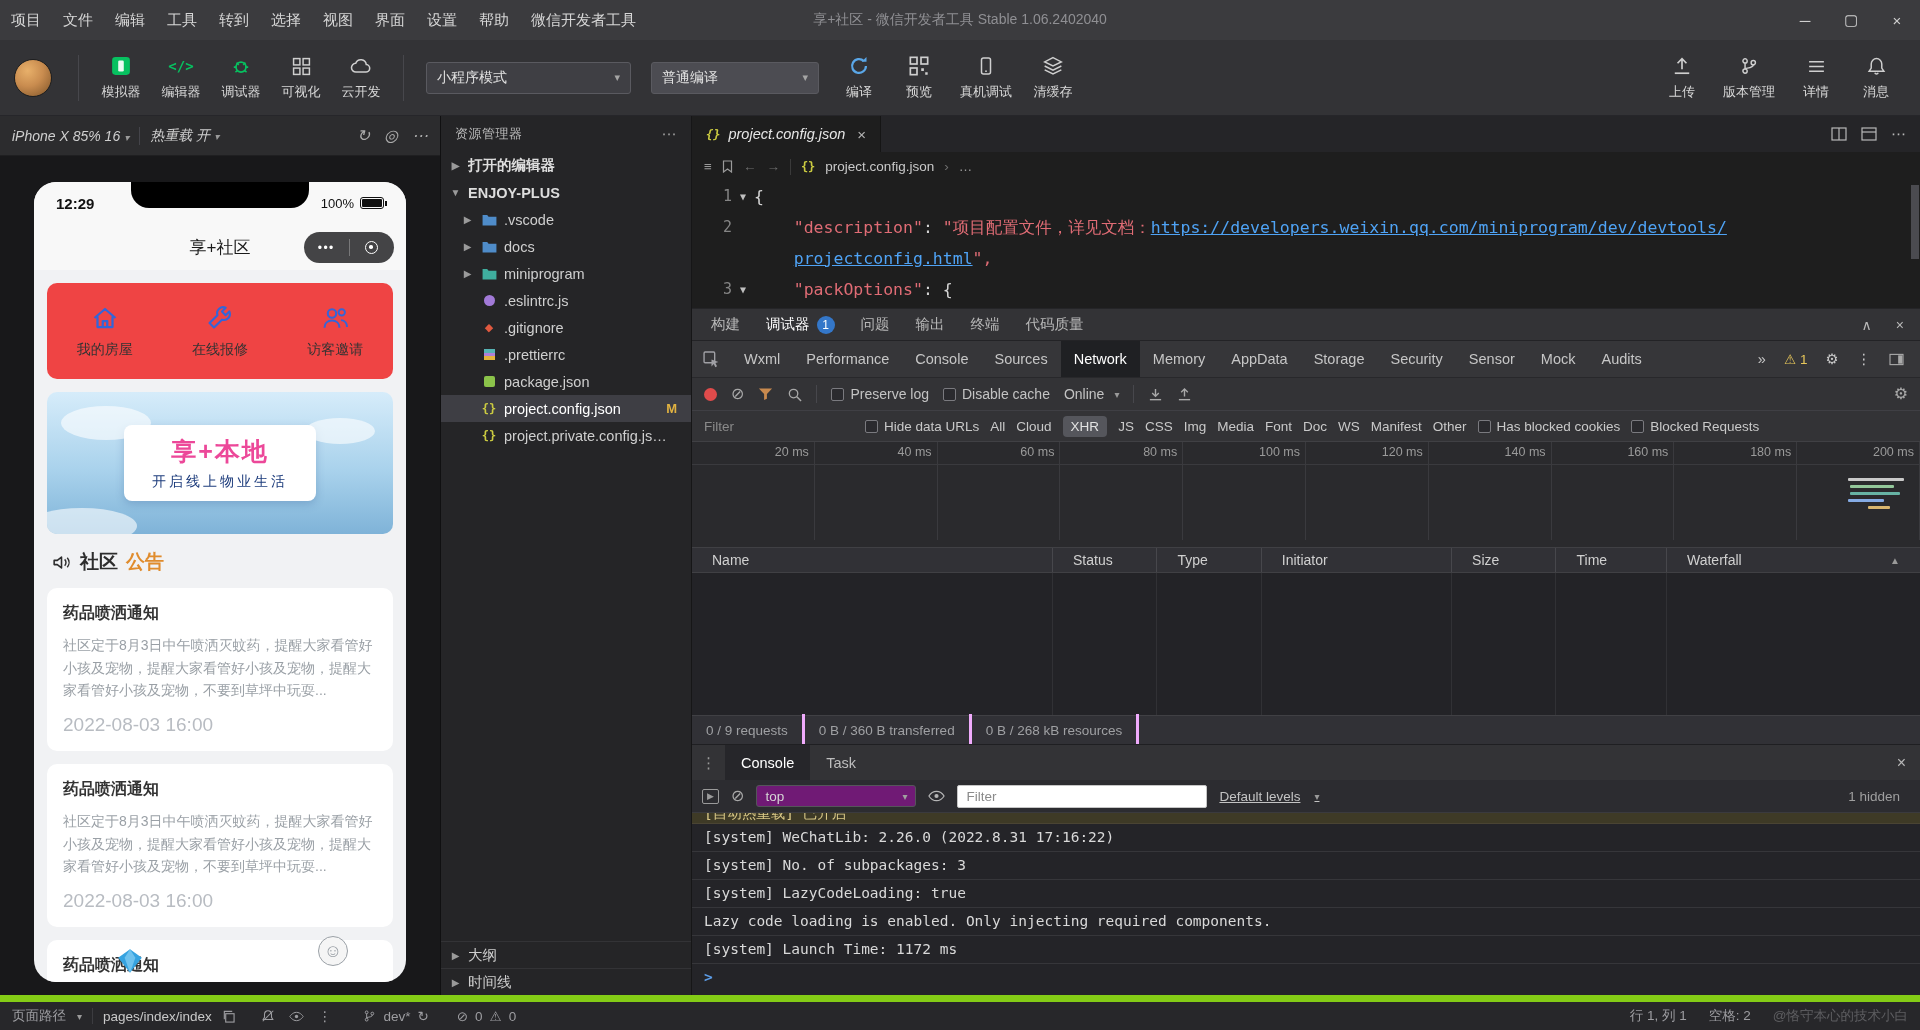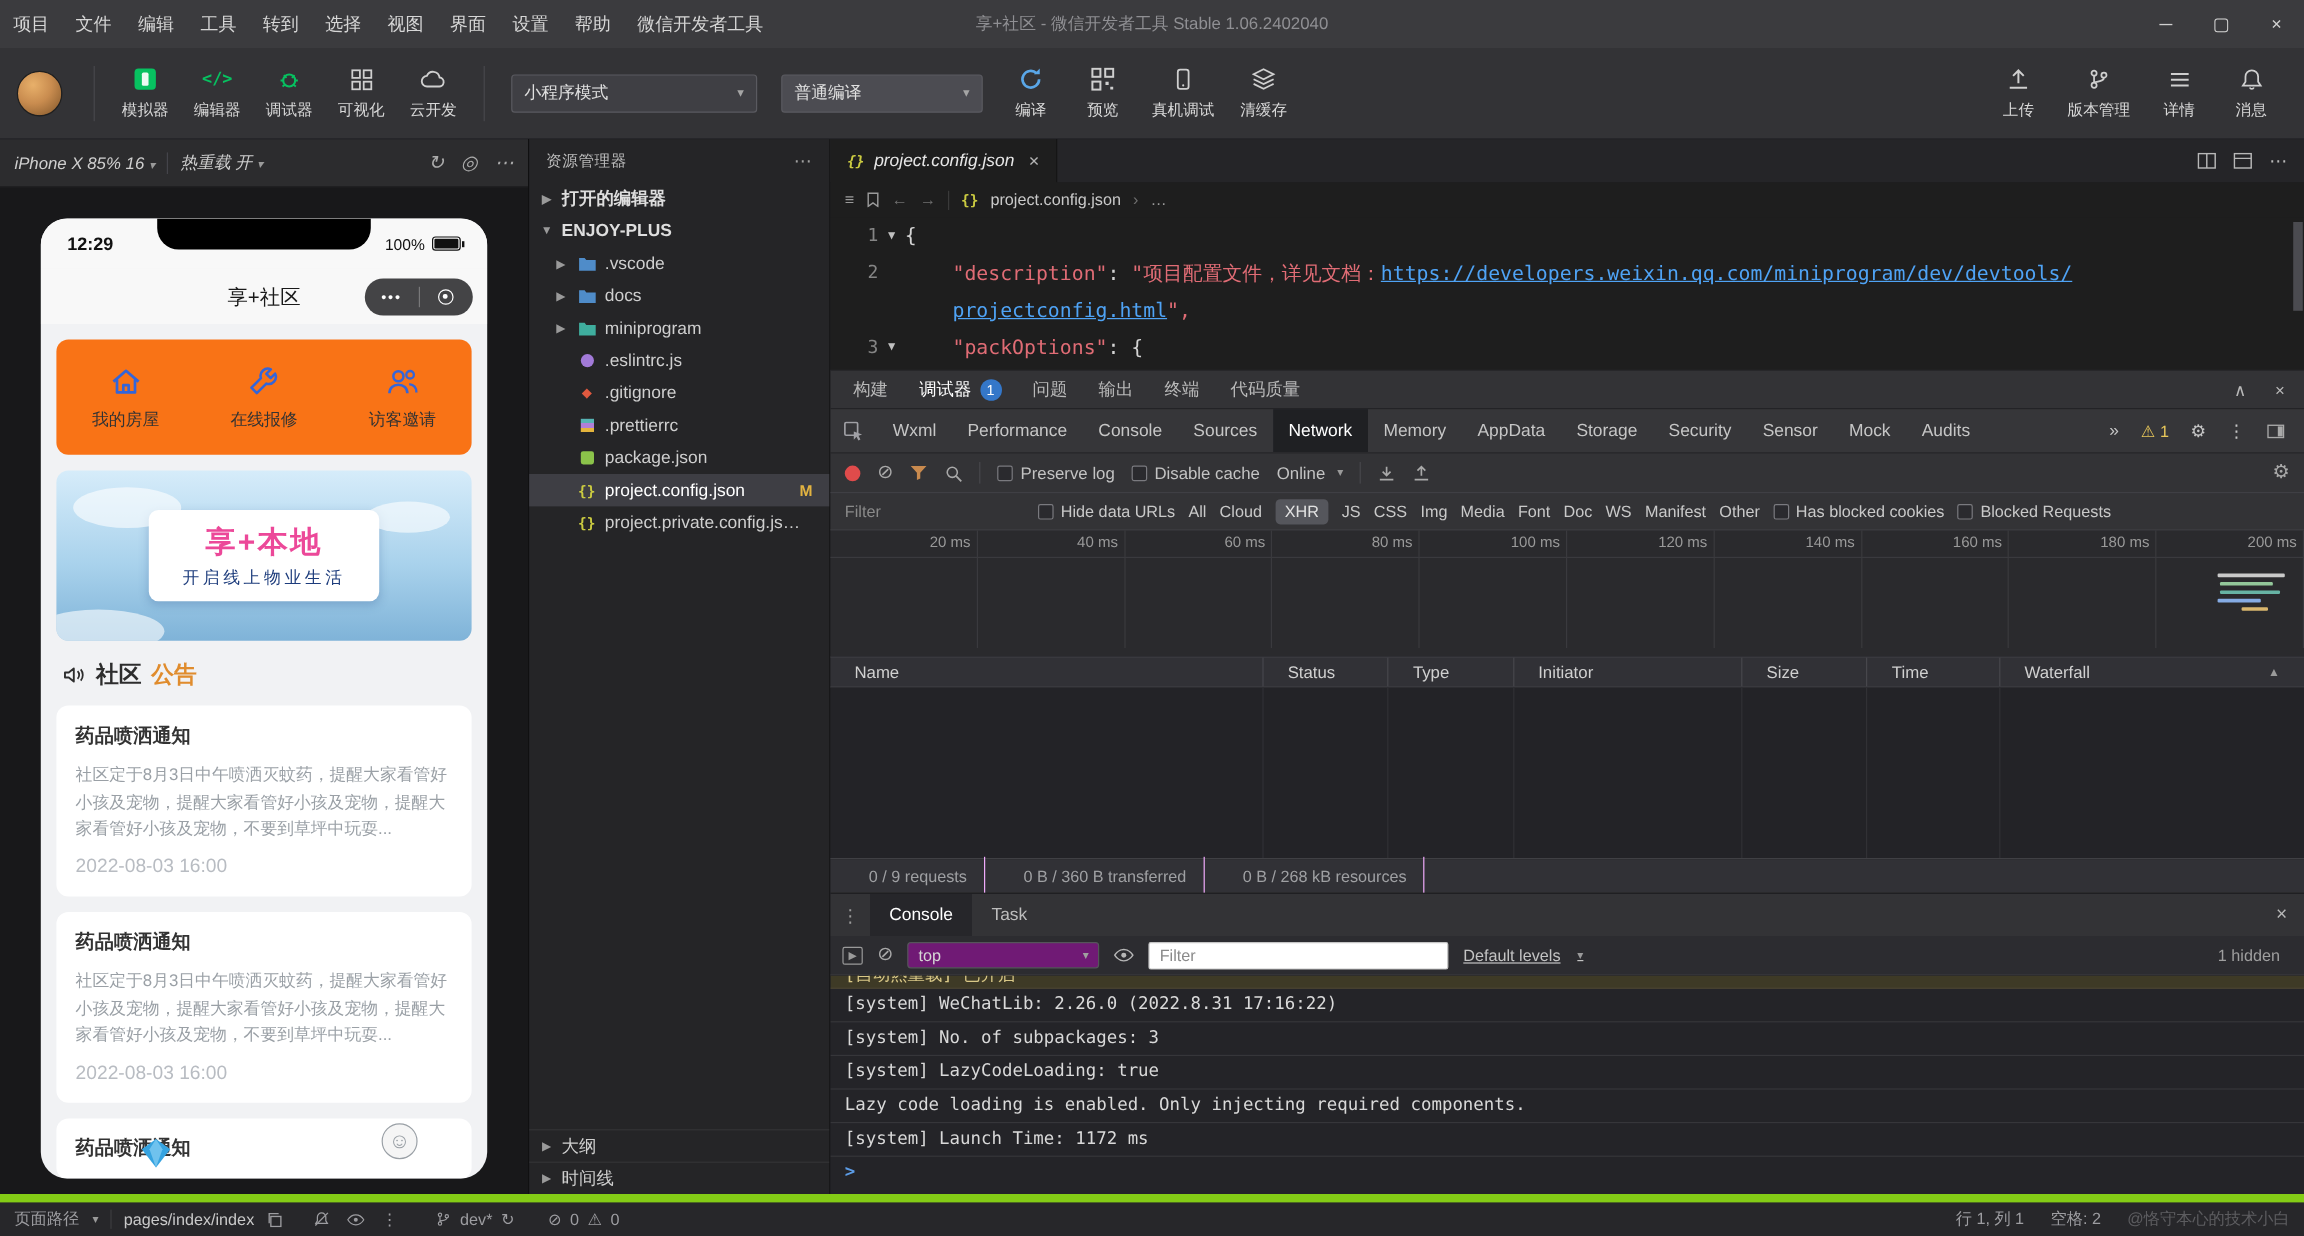--- a/index.html
+++ b/index.html
@@ -62,37 +62,37 @@
   .capsule { position:absolute; right:12px; top:8px; width:90px; height:31px;
     background:rgba(28,28,30,.82); border-radius:16px; display:flex; align-items:center; color:#fff; }
   .cap-half { flex:1; display:flex; align-items:center; justify-content:center; }
   .cap-dots { font-size:12px; letter-spacing:1.5px; }
   .cap-div { width:1px; height:17px; background:rgba(255,255,255,.28); }
   .cap-ring { width:13px; height:13px; border:1.6px solid #fff; border-radius:50%; position:relative; }
   .cap-ring::after { content:""; position:absolute; left:3.2px; top:3.2px; width:3.5px; height:3.5px;
     background:#fff; border-radius:50%; }
   .p-body { padding:13px 13px 0; display:flex; flex-direction:column; gap:13px;
     height:calc(100% - 88px); overflow:hidden; }
-  .pa-card { background:#f97316; border-radius:10px; height:96px; display:flex; align-items:center; flex:none; }
+  .pa-card { background:#ef4444; border-radius:10px; height:96px; display:flex; align-items:center; flex:none; }
   .pa { flex:1; display:flex; flex-direction:column; align-items:center; gap:8px; font-size:14px; color:#333; }
   .banner { height:142px; flex:none; border-radius:10px; position:relative; overflow:hidden;
     background:linear-gradient(180deg,#d6ecfa 0%, #a9d2ec 55%, #7fb3d8 100%);
     display:flex; align-items:center; justify-content:center; }
   .cloud { position:absolute; background:rgba(255,255,255,.6); border-radius:50%; }
   .sign { background:#fff; border-radius:8px; padding:10px 28px; text-align:center;
     box-shadow:0 3px 8px rgba(40,80,140,.25); }
   .sign-t { font-size:25px; font-weight:800; color:#ec4899; letter-spacing:2px; }
   .sign-s { font-size:14px; color:#1d3c7c; letter-spacing:3px; margin-top:5px; }
   .sec-h { display:flex; align-items:center; gap:8px; padding:2px 4px 0; flex:none;
     font-size:19px; font-weight:bold; color:#2d2d2d; }
   .sec-h .accent { color:#e08c2d; }
   .n-card { background:#fff; border-radius:10px; padding:15px 16px; flex:none; }
   .n-title { font-size:16px; color:#333; font-weight:600; }
   .n-body { margin-top:10px; font-size:14px; color:#9aa0a6; line-height:1.62; }
-  .n-date { margin-top:12px; font-size:16px; color:#b8bcc2; }
+  .n-date { margin-top:12px; font-size:19px; color:#b8bcc2; }
   .gem { position:absolute; left:82px; bottom:8px; }
   .smile { position:absolute; right:58px; bottom:16px; width:30px; height:30px; border-radius:50%;
     border:1.5px solid #9aa0a6; background:#f5f5f5; color:#9aa0a6; display:flex; align-items:center;
     justify-content:center; font-size:18px; }
 
   
   .explorer { width:251px; flex:none; background:#252527; border-right:1px solid #161617;
     display:flex; flex-direction:column; font-size:14.5px; }
   .ex-head { height:36px; flex:none; display:flex; align-items:center; padding:0 14px;
     color:#bbb; font-size:13px; letter-spacing:.5px; }
@@ -186,21 +186,21 @@
   
   .net-grid { display:grid; grid-template-columns:29.4% 8.5% 8.5% 15.5% 8.5% 9% auto; }
   .net-thead { height:26px; flex:none; background:#313136; border-top:1px solid #404044;
     border-bottom:1px solid #404044; font-size:14px; color:#d0d0d0; }
   .th { padding:0 20px; display:flex; align-items:center; border-right:1px solid #47474c; }
   .th .sort { margin-left:auto; font-size:10px; color:#9a9a9a; }
   .net-tbody { height:143px; flex:none; background:#232327; border-bottom:1px solid #404044; }
   .td-line { border-right:1px solid #313135; }
   .net-summary { height:28px; flex:none; background:#313136; display:flex; align-items:center;
     font-size:13.5px; color:#9fa0a3; }
-  .sum-item { padding:16px 14px; height:100%; display:flex; align-items:center; border-right:1px solid #f0abfc;margin-left:18px; }
+  .sum-item { padding:16px 14px; height:100%; display:flex; align-items:center; border-right:3px solid #f0abfc; }
 
   
   .cs-tabs { height:36px; flex:none; background:#333336; border-top:1px solid #1f1f22;
     display:flex; align-items:center; }
   .cs-kebab { padding:0 9px; color:#9a9a9a; font-size:15px; }
   .cstab { padding:0 16px; height:100%; display:flex; align-items:center; font-size:14.5px; color:#bdbdbd; }
   .cstab.active { background:#26262a; color:#fff; }
   .cs-close { margin-left:auto; padding:0 14px; color:#b9b9b9; font-size:16px; }
   .cs-toolbar { height:33px; flex:none; background:#2c2c30; border-bottom:1px solid #3a3a3e;
     display:flex; align-items:center; gap:12px; padding:0 10px; font-size:13.5px; color:#c3c3c3; }

